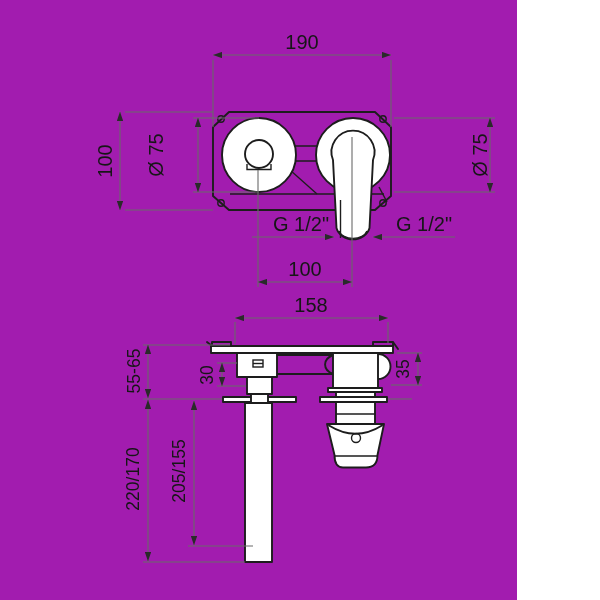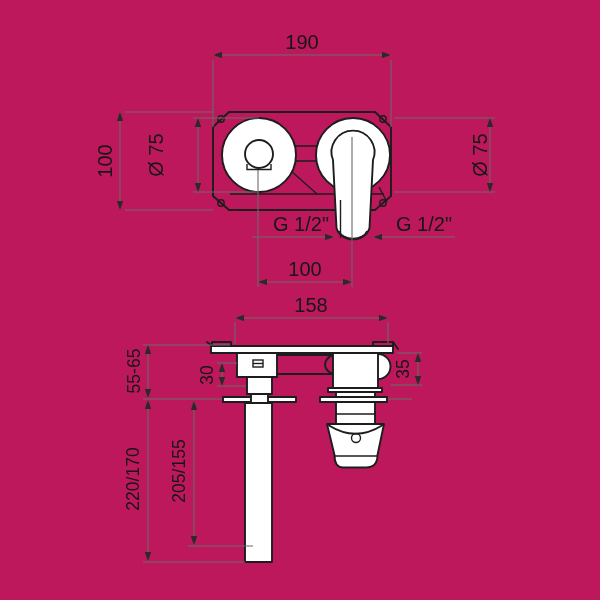--- a/index.html
+++ b/index.html
@@ -1,16 +1,16 @@
 <!DOCTYPE html>
 <html><head>
 <meta charset="utf-8">
 <style>
   html,body{margin:0;padding:0;background:#ffffff;}
-  #stage{position:relative;width:600px;height:600px;background:#be185d;overflow:hidden;
+  #stage{position:relative;width:517px;height:600px;background:#a21caf;overflow:hidden;
          font-family:"Liberation Sans",sans-serif;text-decoration:underline;}
   svg{position:absolute;top:0;left:0;}
   .outline{stroke:#1d1d1d;stroke-width:1.9;fill:none;stroke-linecap:round;stroke-linejoin:round;}
   .outline-fill{stroke:#1d1d1d;stroke-width:1.9;fill:#ffffff;stroke-linejoin:round;}
   .thinline{stroke:#1d1d1d;stroke-width:1.4;fill:none;}
   .dim{stroke:#6a6a6a;stroke-width:1.1;fill:none;}
   .dimtext{fill:#161616;font-size:20px;font-family:"Liberation Sans",sans-serif;}
   .dimtext-sm{fill:#161616;font-size:17.5px;font-family:"Liberation Sans",sans-serif;}
   text{user-select:none;}
 </style>

